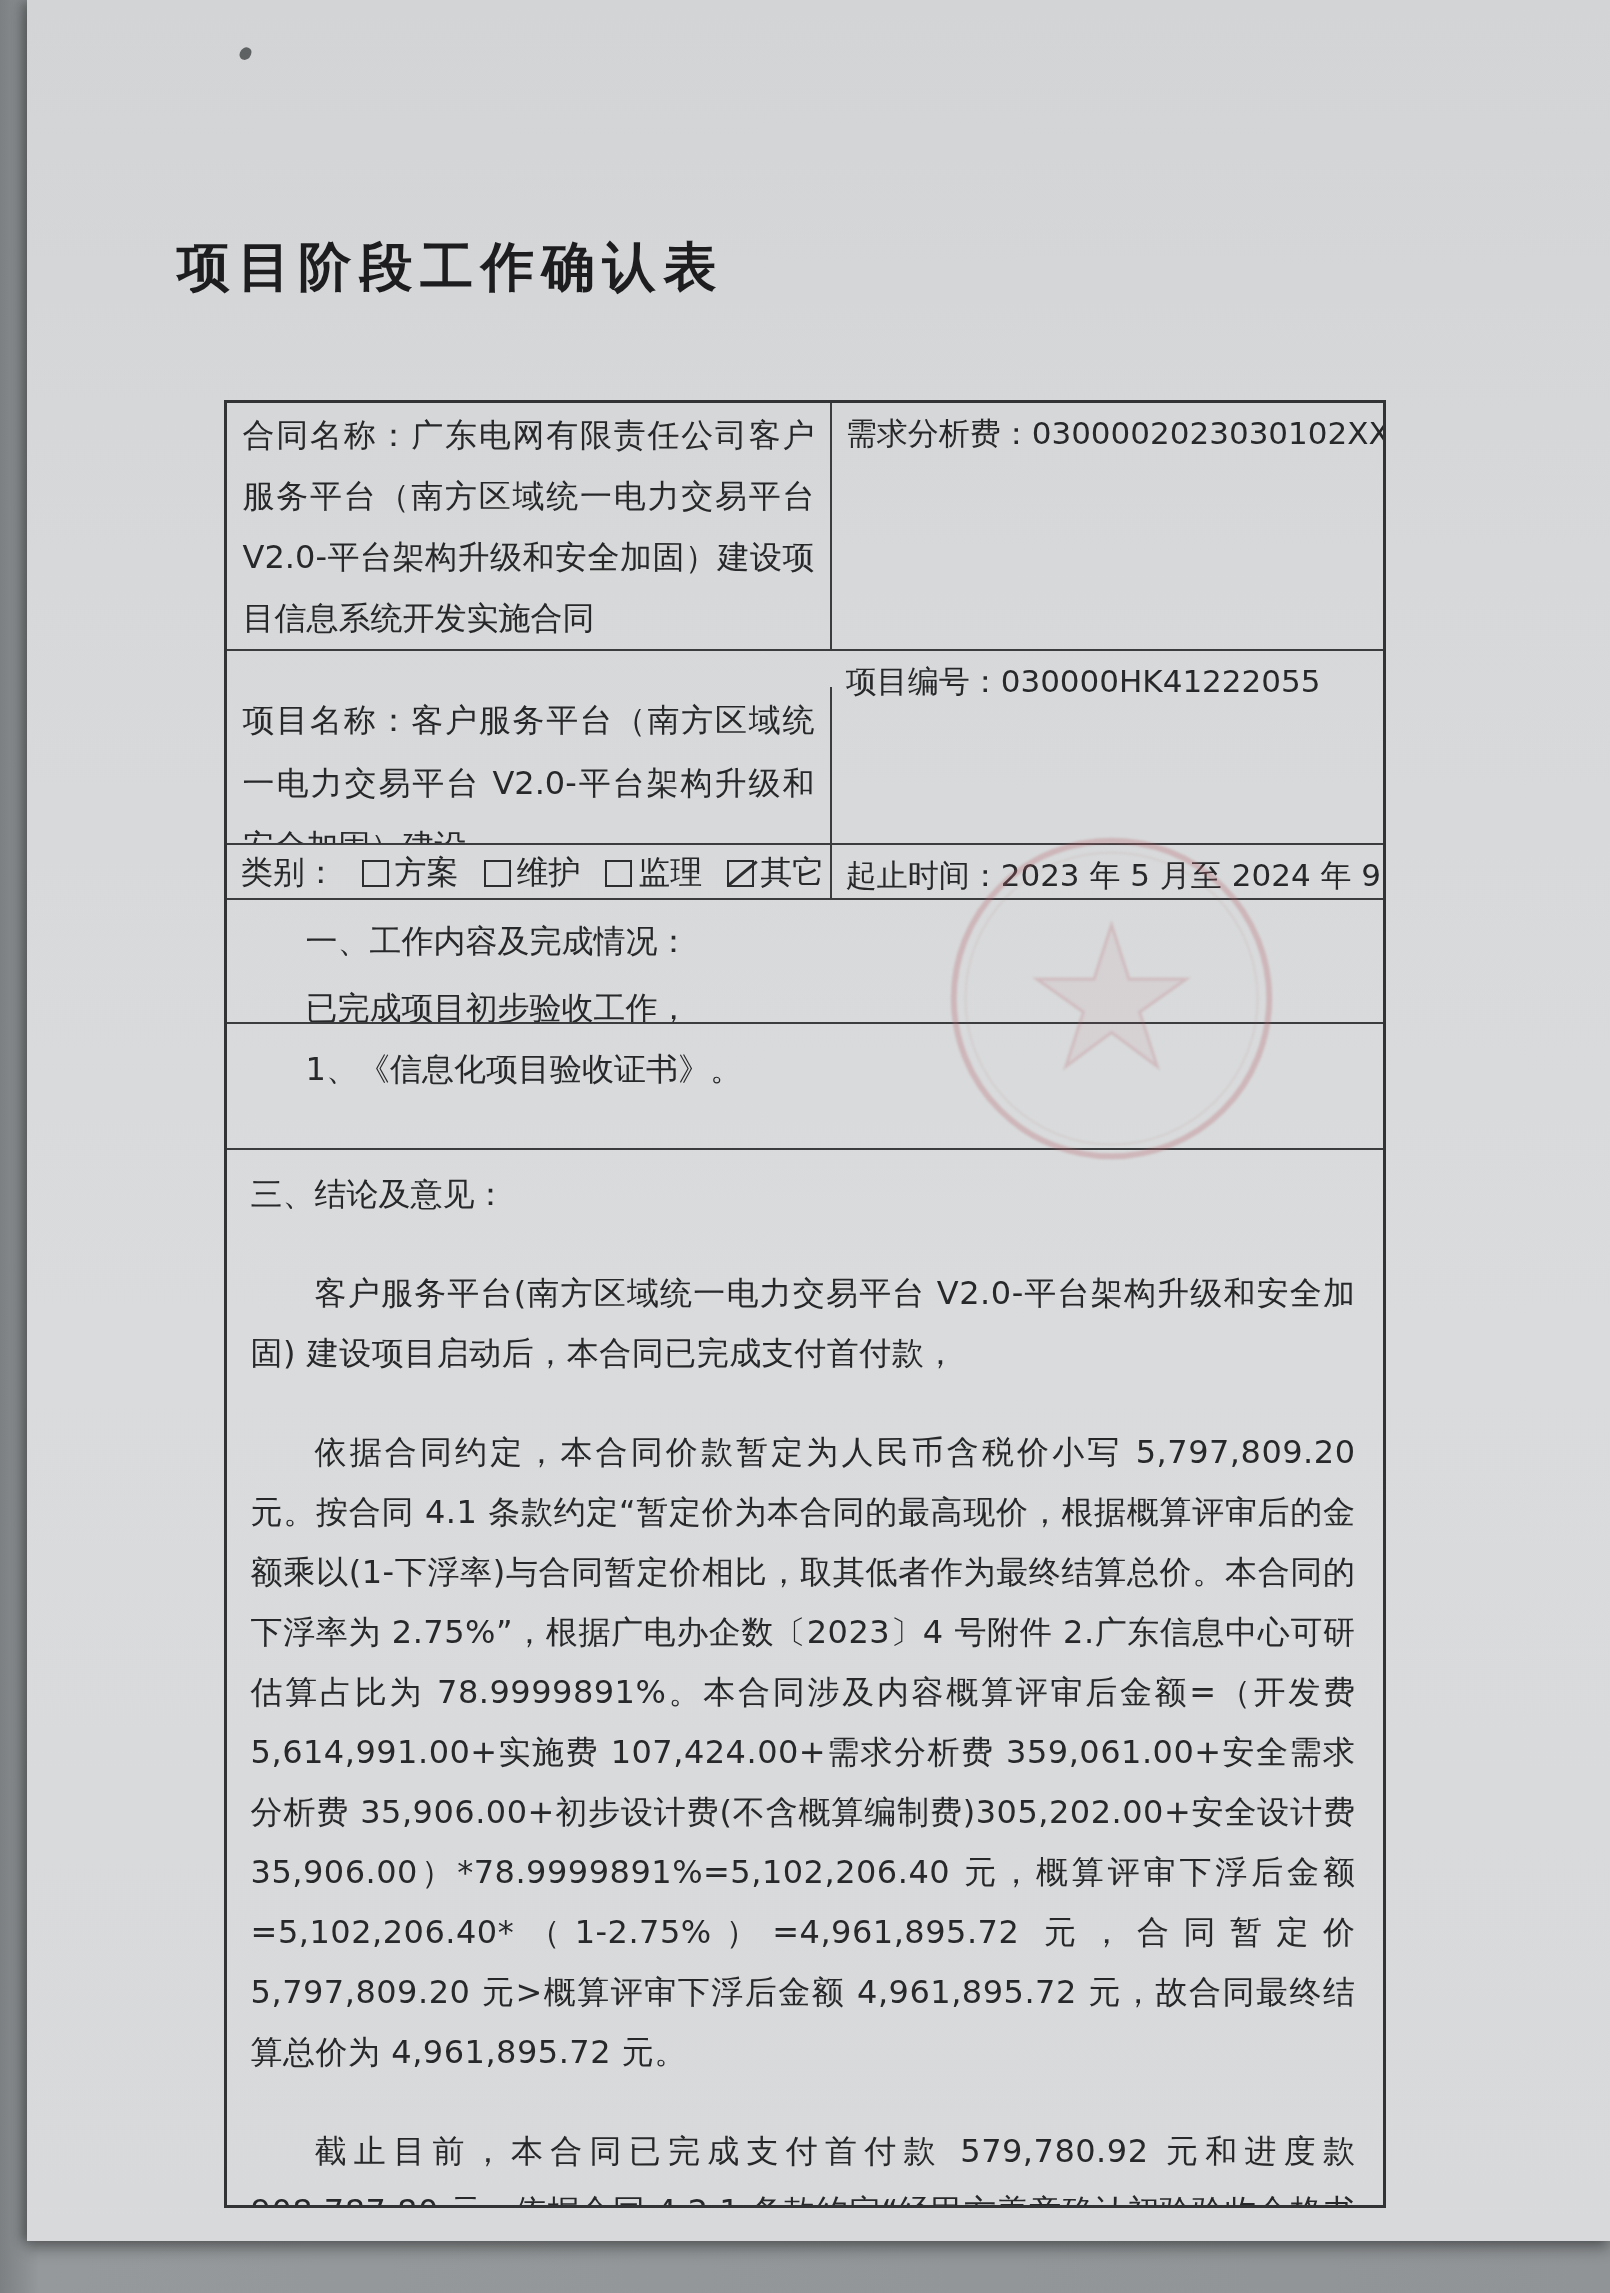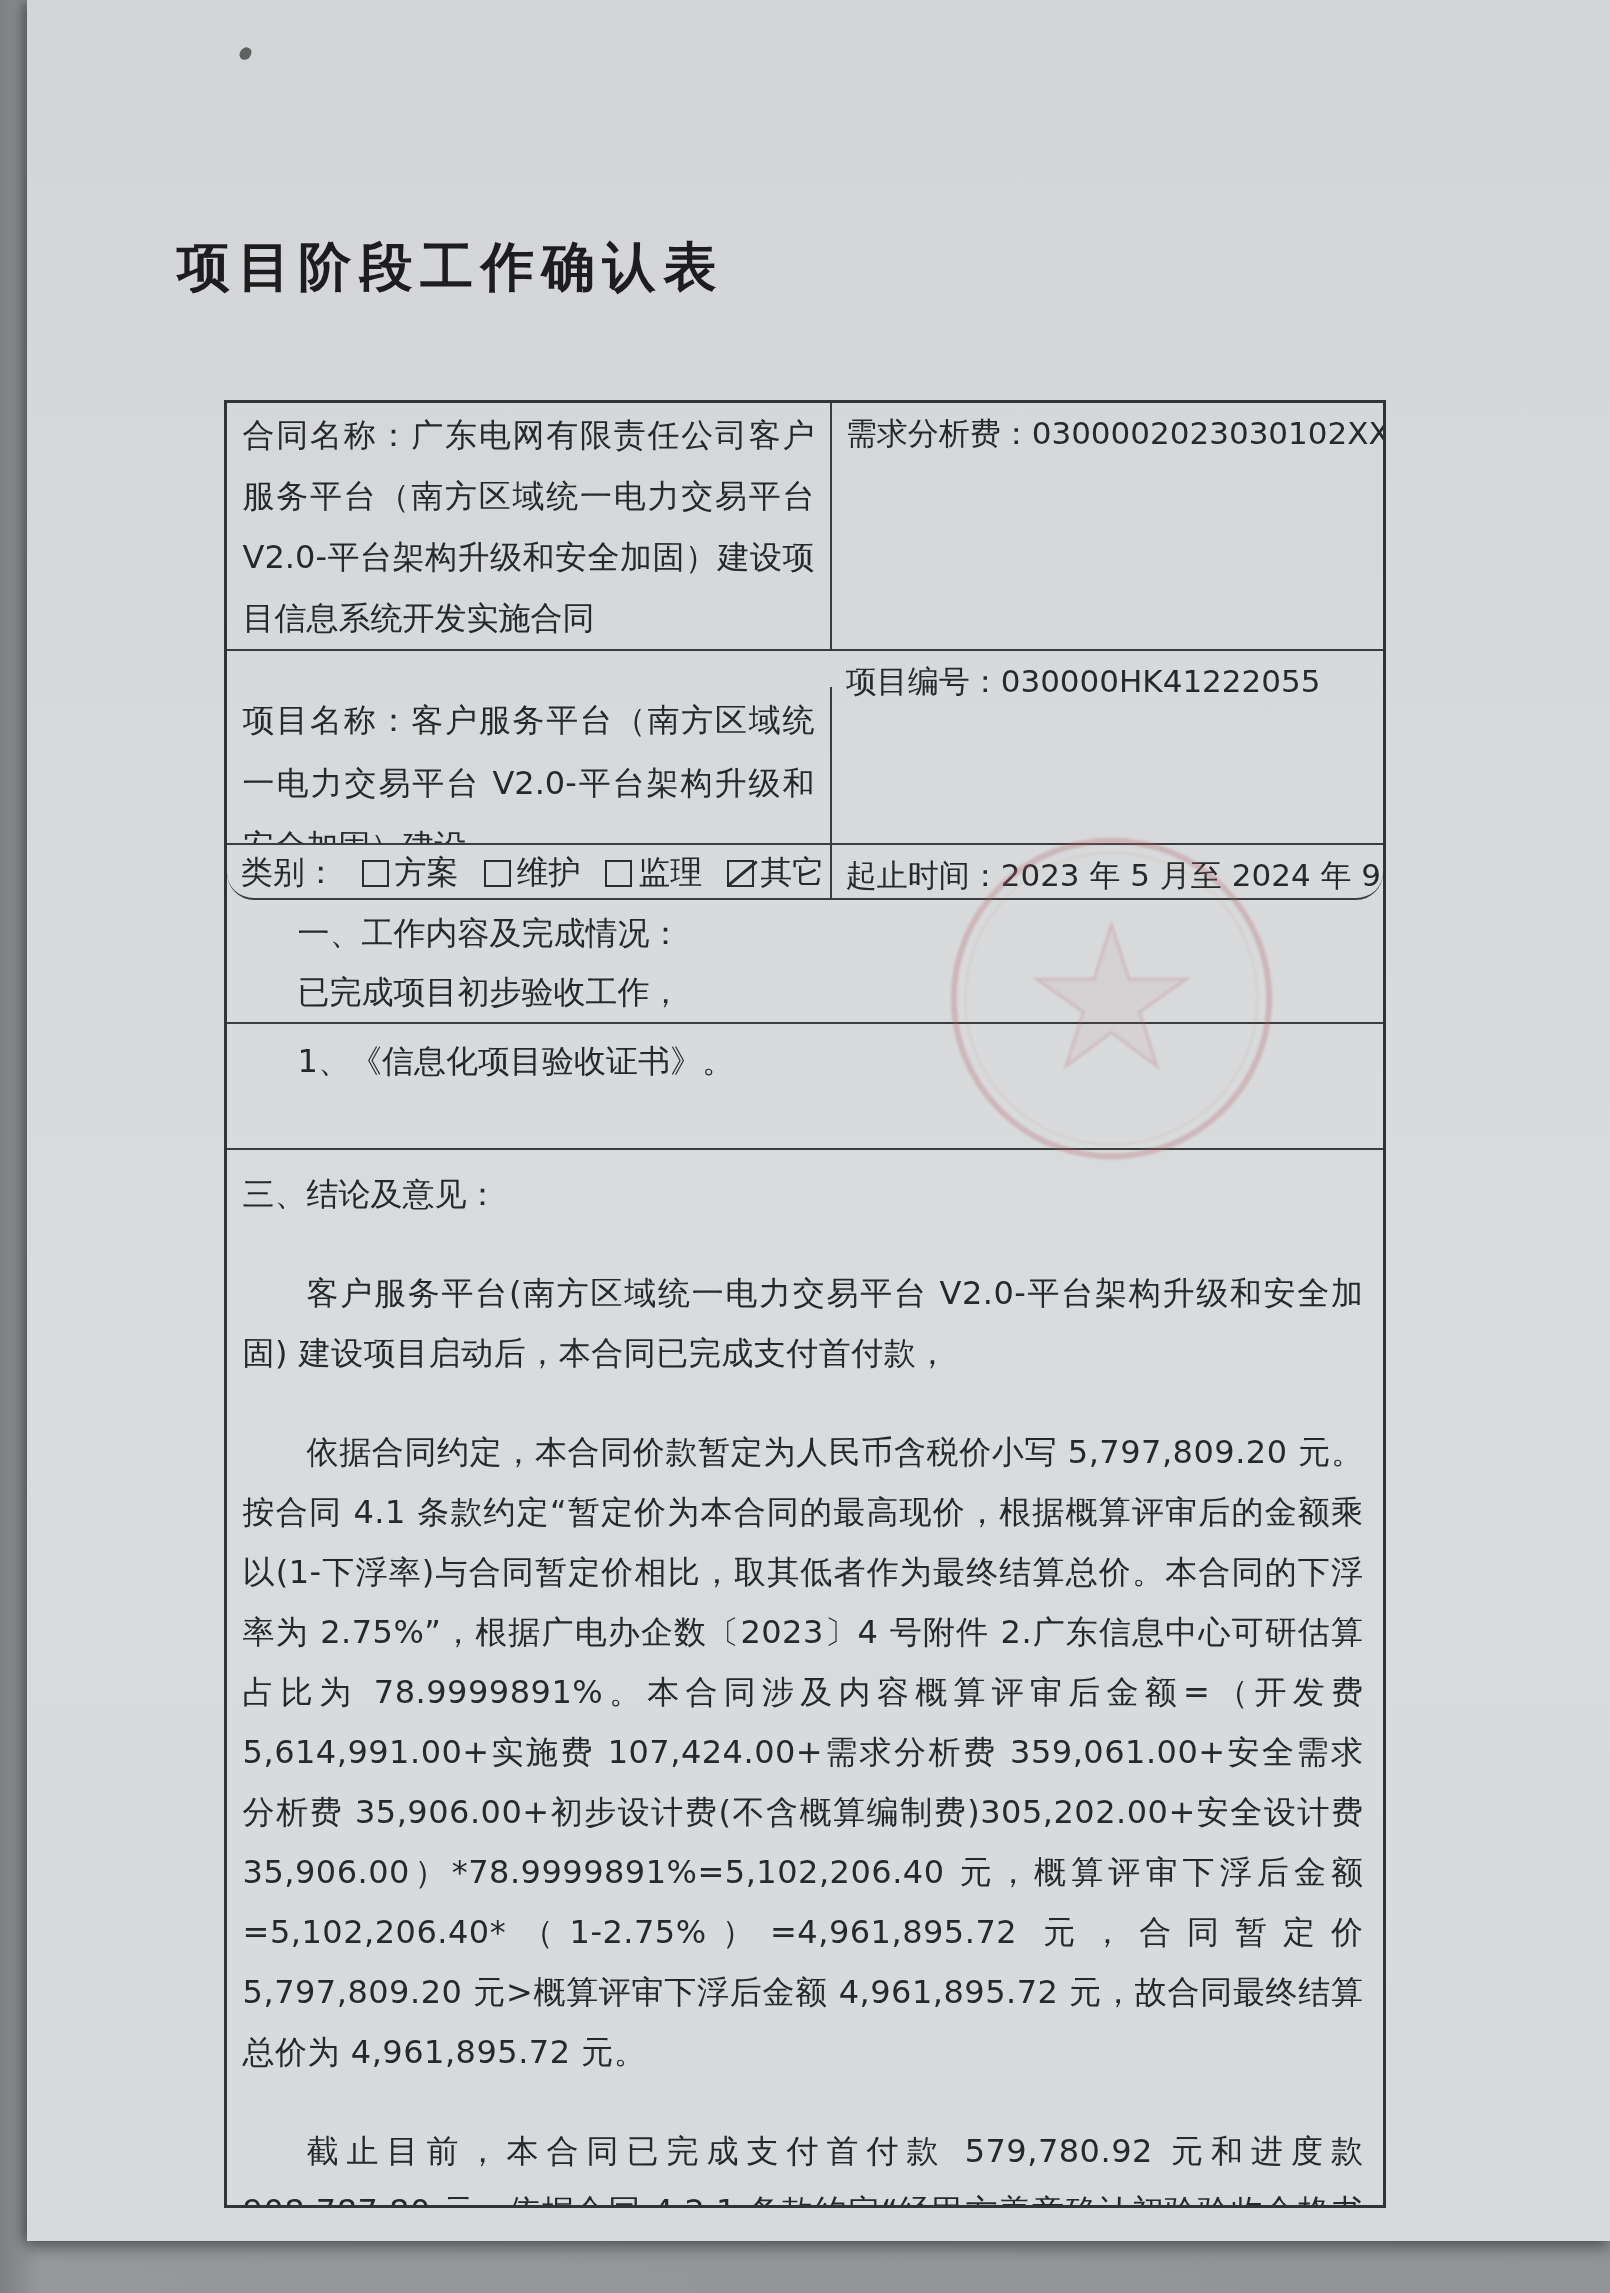--- a/index.html
+++ b/index.html
@@ -24,40 +24,40 @@
     position:absolute;left:197px;top:400px;width:1162px;
     border:3.9px solid #313335;box-sizing:border-box;color:#27282a;
   }
   .row{display:flex;overflow:hidden;border-bottom:2.9px solid #3a3c3e;box-sizing:content-box;}
   .row:last-child{border-bottom:none;}
   .cell{box-sizing:border-box;overflow:hidden;}
   .cell.left{width:605px;border-right:2.9px solid #3a3c3e;}
   .cell.rightc{flex:1;}
   .r1{height:246px;}
   .r2{height:192px;}
-  .r3{height:53px;border-radius:27px;}
+  .r3{height:53px;}
   .r4{height:122px;}
   .r5{height:124px;}
   .r6{height:1055px;}
   .pair{font-size:32px;line-height:61px;padding:2px 15.6px 0 15.6px;text-align:justify;}
   .r2 .pair{line-height:63px;margin-top:36px;}
   .single-line{font-size:31px;line-height:49px;padding:5.9px 11.7px 0 13.7px;white-space:nowrap;}
   .cat{font-size:32px;line-height:49px;padding:2.9px 11.7px 0 13.7px;white-space:nowrap;}
   .opt{margin-left:25px;}
   .opt:first-of-type{margin-left:13.7px;}
   .cb{
     display:inline-block;width:27px;height:27px;border:2.9px solid #2c2d2f;
     position:relative;vertical-align:-3.9px;margin-right:5.9px;box-sizing:border-box;
   }
   .cb.checked::after{
     content:"";position:absolute;left:-4.9px;top:9.8px;width:37px;height:2.9px;
     background:#2c2d2f;transform:rotate(-40deg);
   }
   .secbox{width:100%;padding:7.8px 19.5px 0 15.6px;box-sizing:border-box;font-size:32px;}
-  .secbox p{margin:0;line-height:60px;text-align:justify;}
+  .secbox p{margin:8px;line-height:60px;text-align:justify;}
   .ind{text-indent:55px;}
   .sec-heading{font-weight:500;}
   .r6 .para{margin-top:39px;text-indent:64px;letter-spacing:0.5px;}
   .r6 .sec-heading{margin-top:5.9px;}
   .r4 p, .r5 p{line-height:59px;}
   .r4 .secbox{padding-top:3.9px;}
   .stamp{
     position:absolute;left:917px;top:831px;width:335px;height:335px;
     pointer-events:none;filter:blur(1.2px);opacity:.55;
   }

